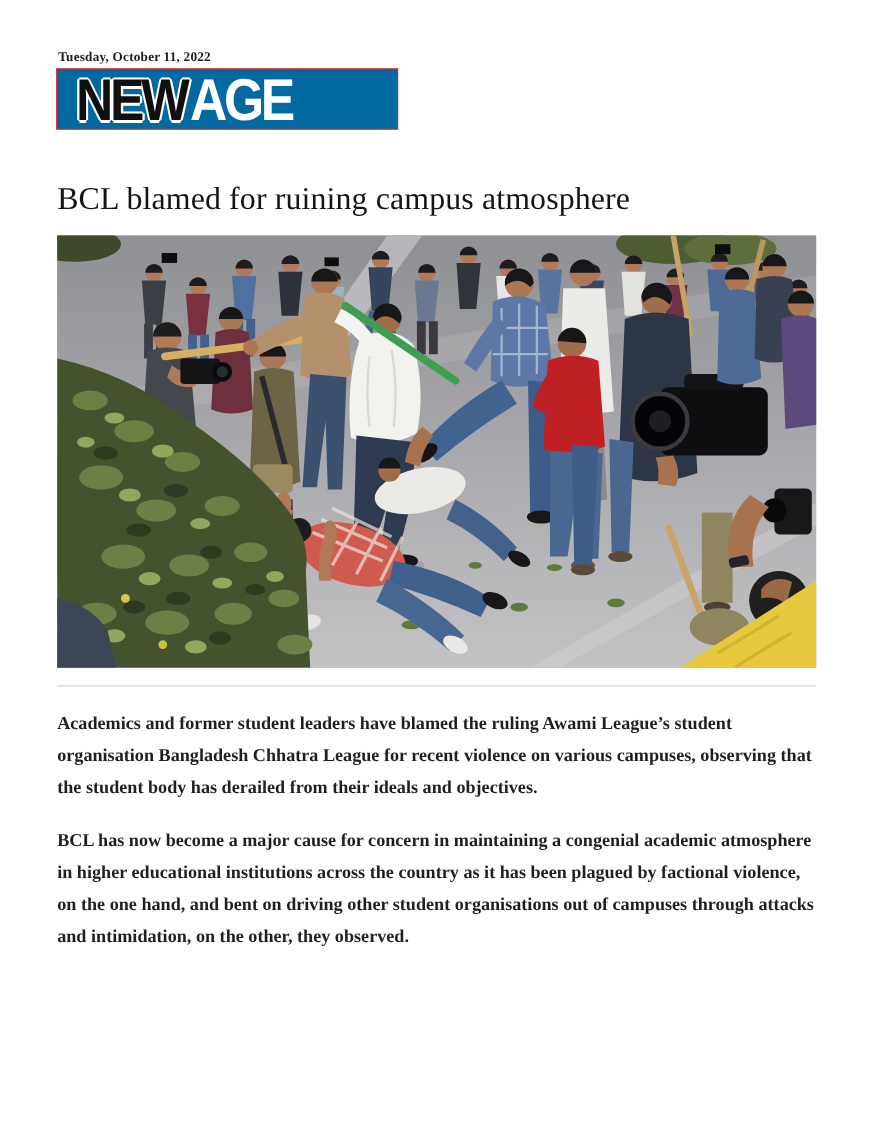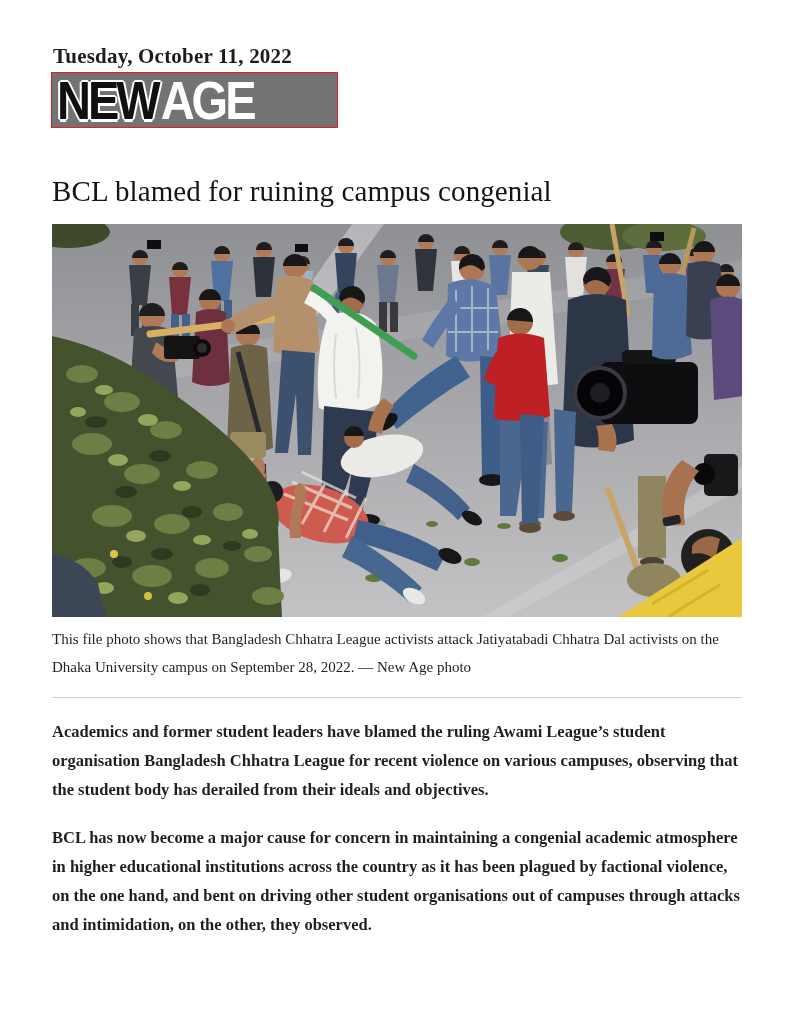--- a/index.html
+++ b/index.html
@@ -1,21 +1,21 @@
 <!DOCTYPE html>
 <html><head>
 <meta charset="utf-8">
 <style>
   html,body { margin:0; padding:0; background:#ffffff; }
   body { width:791px; height:1024px; font-family:"Liberation Serif", serif; color:#1f1f1f; overflow:hidden; }
   .page { padding:44px 49px 0 52px; box-sizing:border-box; width:791px; }
 
-  .date { font-size:21px; font-weight:700; letter-spacing:.2px; margin:0 0 4px 1px; color:#1c1c1c; }
-
-  .logo { width:285px; height:54px; background:#737373; display:flex; align-items:center; padding-left:5px; box-sizing:border-box; overflow:hidden; box-shadow:0 0 0 1px #e41e25; }
+  .date { font-size:12px; font-weight:700; letter-spacing:.2px; margin:0 0 4px 1px; color:#1c1c1c; }
+
+  .logo { width:309px; height:54px; background:#0369a1; display:flex; align-items:center; padding-left:17px; box-sizing:border-box; overflow:hidden; box-shadow:0 0 0 1px #e41e25; }
   .logo span { font-family:"Liberation Sans", sans-serif; font-weight:900; font-size:47px; line-height:1; letter-spacing:-3px; transform:scaleY(1.14); transform-origin:left center; white-space:nowrap; }
   .logo .w1 { color:#101010; text-shadow:-2px 0 0 #fff, 2px 0 0 #fff, 0 -2px 0 #fff, 0 2px 0 #fff, -1px -1px #fff, 1px 1px #fff, -1px 1px #fff, 1px -1px #fff; }
   .logo .w2 { color:#ffffff; margin-left:3px; }
 
   h1.headline { font-size:29px; font-weight:400; margin:48px 0 16px 0; color:#141414; letter-spacing:.1px; }
   .byline { font-size:15px; font-weight:700; margin:0 0 15px 0; color:#222; }
 
   figure { margin:0; }
   .photo { width:690px; height:393px; display:block; background:#a7a7aa; }
   .caption { font-size:15px; line-height:28px; margin:8px 0 0 0; color:#1f1f1f; }
@@ -29,21 +29,21 @@
 
 <div class="page">
 
   <div class="date">Tuesday, October 11, 2022</div>
 
   <div class="logo">
     <span class="w1">NEW</span>
     <span class="w2">AGE</span>
   </div>
 
-  <h1 class="headline">BCL blamed for ruining campus congenial</h1>
+  <h1 class="headline">BCL blamed for ruining campus atmosphere</h1>
 
 
   <figure>
     <svg class="photo" viewBox="0 0 690 393" xmlns="http://www.w3.org/2000/svg">
       <defs>
         <linearGradient id="roadGrad" x1="0" y1="0" x2="0" y2="1">
           <stop offset="0" stop-color="#8f9094"></stop>
           <stop offset="1" stop-color="#c3c2c5"></stop>
         </linearGradient>
       </defs>
@@ -369,21 +369,20 @@
         <path d="M612,302 q-8,-42 18,-66 l17,11 q-19,21 -14,54 z" fill="#a8724e"></path>
         <rect x="610" y="294" width="18" height="9" rx="3" fill="#23232a" transform="rotate(-12 610 294)"></rect>
         <circle cx="656" cy="332" r="27" fill="#20201f"></circle>
         <path d="M640,322 a21,21 0 0 1 28,-7 l-5,20 q-12,-8 -23,-5 z" fill="#9a6844"></path>
         <ellipse cx="602" cy="356" rx="27" ry="17" fill="#8f855f"></ellipse>
         <polygon points="566,393 690,314 690,393" fill="#e8c93e"></polygon>
         <path d="M600,380 q30,-18 56,-34 M616,393 q28,-18 52,-32" stroke="#d4b42e" stroke-width="3" fill="none"></path>
       </g>
     </svg>
 
-    <figcaption class="caption">This file photo shows that Bangladesh Chhatra League activists attack Jatiyatabadi Chhatra Dal activists on the Dhaka University campus on September 28, 2022. — New Age photo</figcaption>
   </figure>
 
   <hr class="rule">
 
   <p class="body">Academics and former student leaders have blamed the ruling Awami League’s student organisation Bangladesh Chhatra League for recent violence on various campuses, observing that the student body has derailed from their ideals and objectives.</p>
   <p class="body">BCL has now become a major cause for concern in maintaining a congenial academic atmosphere in higher educational institutions across the country as it has been plagued by factional violence, on the one hand, and bent on driving other student organisations out of campuses through attacks and intimidation, on the other, they observed.</p>
 
 </div>
 
 </body></html>

